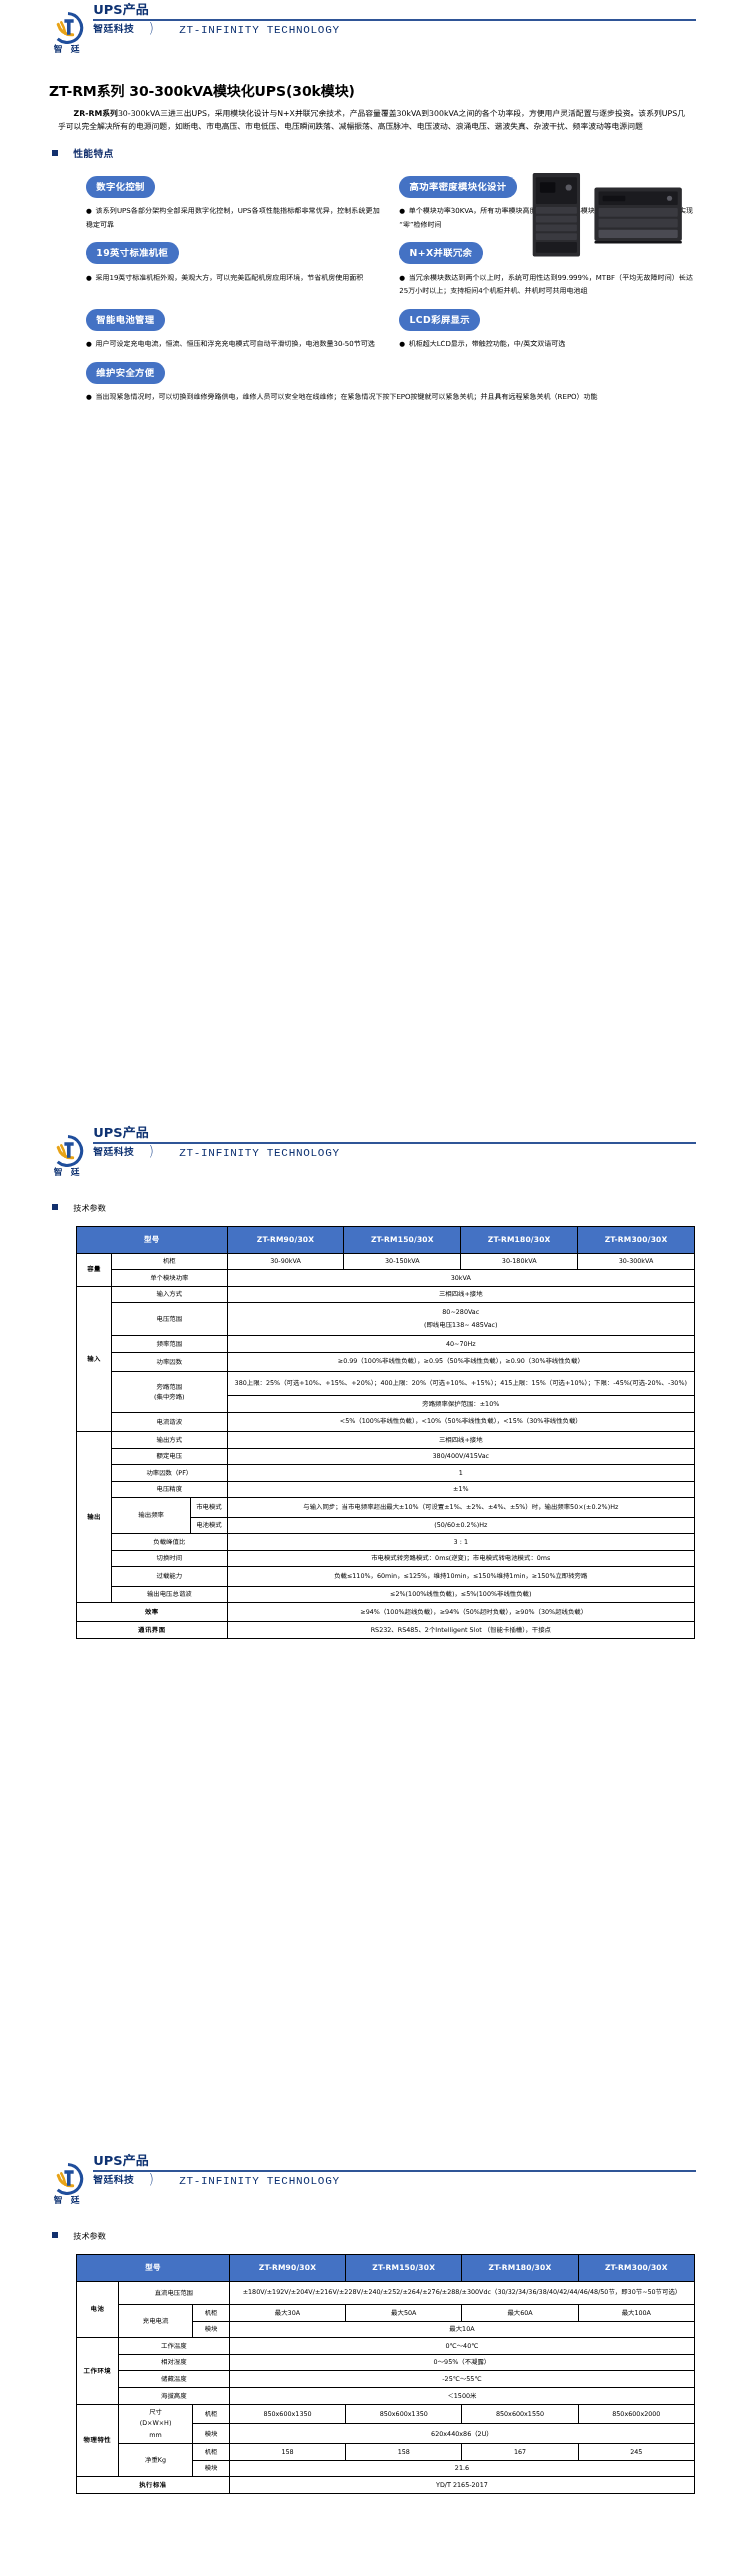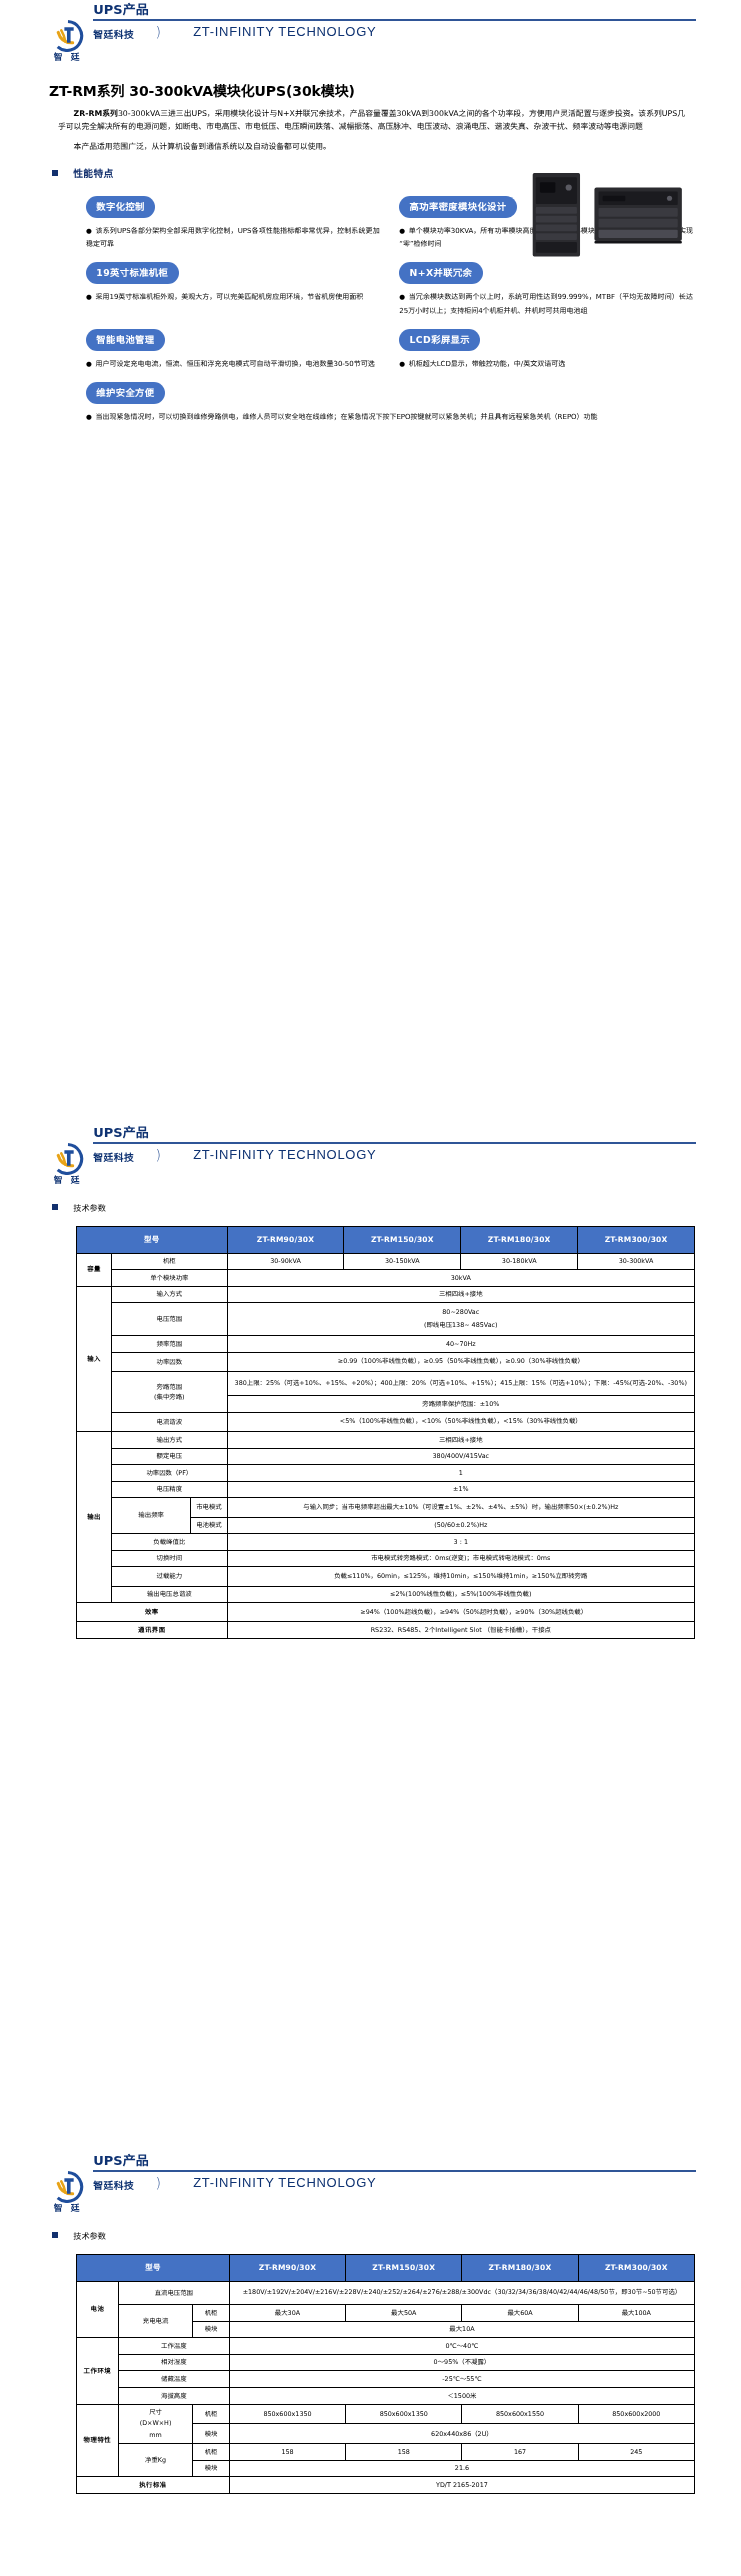--- a/index.html
+++ b/index.html
@@ -31,21 +31,21 @@
     height: 58px;
   }
   .brand-row {
     display: flex;
     align-items: flex-start;
   }
   .logo-block {
     width: 38px;
     flex: 0 0 38px;
     position: relative;
-    padding-top: 20px;
+    padding-top: 12px;
   }
   .logo-mark {
     width: 32px;
     height: 32px;
     position: relative;
     margin: 0 auto;
   }
   .logo-mark svg { display: block; }
   .logo-zhiting {
     font-size: 8.8px;
@@ -71,42 +71,42 @@
   }
   .brand-rule {
     height: 1.5px;
     background: #2f5597;
     margin-top: 2.6px;
     margin-bottom: 3.6px;
     width: 100%;
   }
   .brand-sub-row {
     display: flex;
-    align-items: flex-end;
-    gap: 21px;
+    align-items: flex-start;
+    gap: 14px;
   }
   .brand-cn {
     font-size: 9.8px;
     font-weight: bold;
     color: #0e3272;
     letter-spacing: 0.5px;
     line-height: 1;
   }
   .brand-paren {
     font-size: 14px;
     color: #2f5597;
     line-height: 0.8;
     font-weight: 300;
     transform: translateY(-1px);
   }
   .brand-en {
-    font-size: 13px;
+    font-size: 11px;
     color: #0e3272;
     letter-spacing: 0.7px;
-    font-family: Liberation Sans, sans-serif;
+    font-family: Liberation Mono, monospace;
     margin-left: 11.3px;
     white-space: nowrap;
   }
 
   
   .doc-title {
     font-size: 14px;
     font-weight: bold;
     color: #000000;
     margin: 22px 0 0 49px;
@@ -290,21 +290,20 @@
       <circle cx="296" cy="55" r="5" fill="#5a5a62"></circle>
       <rect x="158" y="74" width="154" height="17" rx="2" class="cab-b"></rect>
       <rect x="158" y="95" width="154" height="17" rx="2" class="cab-b"></rect>
       <rect x="158" y="116" width="154" height="16" rx="2" class="cab-d"></rect>
       <rect x="150" y="138" width="170" height="5" rx="2" fill="#141418"></rect>
     </svg>
   </div>
 
   <p class="body-para"><b>ZR-RM系列</b><span>30-300kVA三进三出UPS，采用模块化设计与N+X并联冗余技术，产品容量覆盖30kVA到300kVA之间的各个功率段，方便用户灵活配置与逐步投资。该系列UPS几乎可以完全解决所有的电源问题，如断电、市电高压、市电低压、电压瞬间跌落、减幅振荡、高压脉冲、电压波动、浪涌电压、谐波失真、杂波干扰、频率波动等电源问题</span></p>
 
-  <p class="body-para">本产品适用范围广泛，从计算机设备到通信系统以及自动设备都可以使用。</p>
 
   <div class="section-head">
     <span class="sq-bullet"></span>
     <span class="section-title">性能特点</span>
   </div>
 
   <div class="features">
     <div class="feature">
       <div class="feature-badge">数字化控制</div>
       <div class="feature-body"><span class="dot">●</span><span>该系列UPS各部分架构全部采用数字化控制，UPS各项性能指标都非常优异，控制系统更加稳定可靠</span></div>

